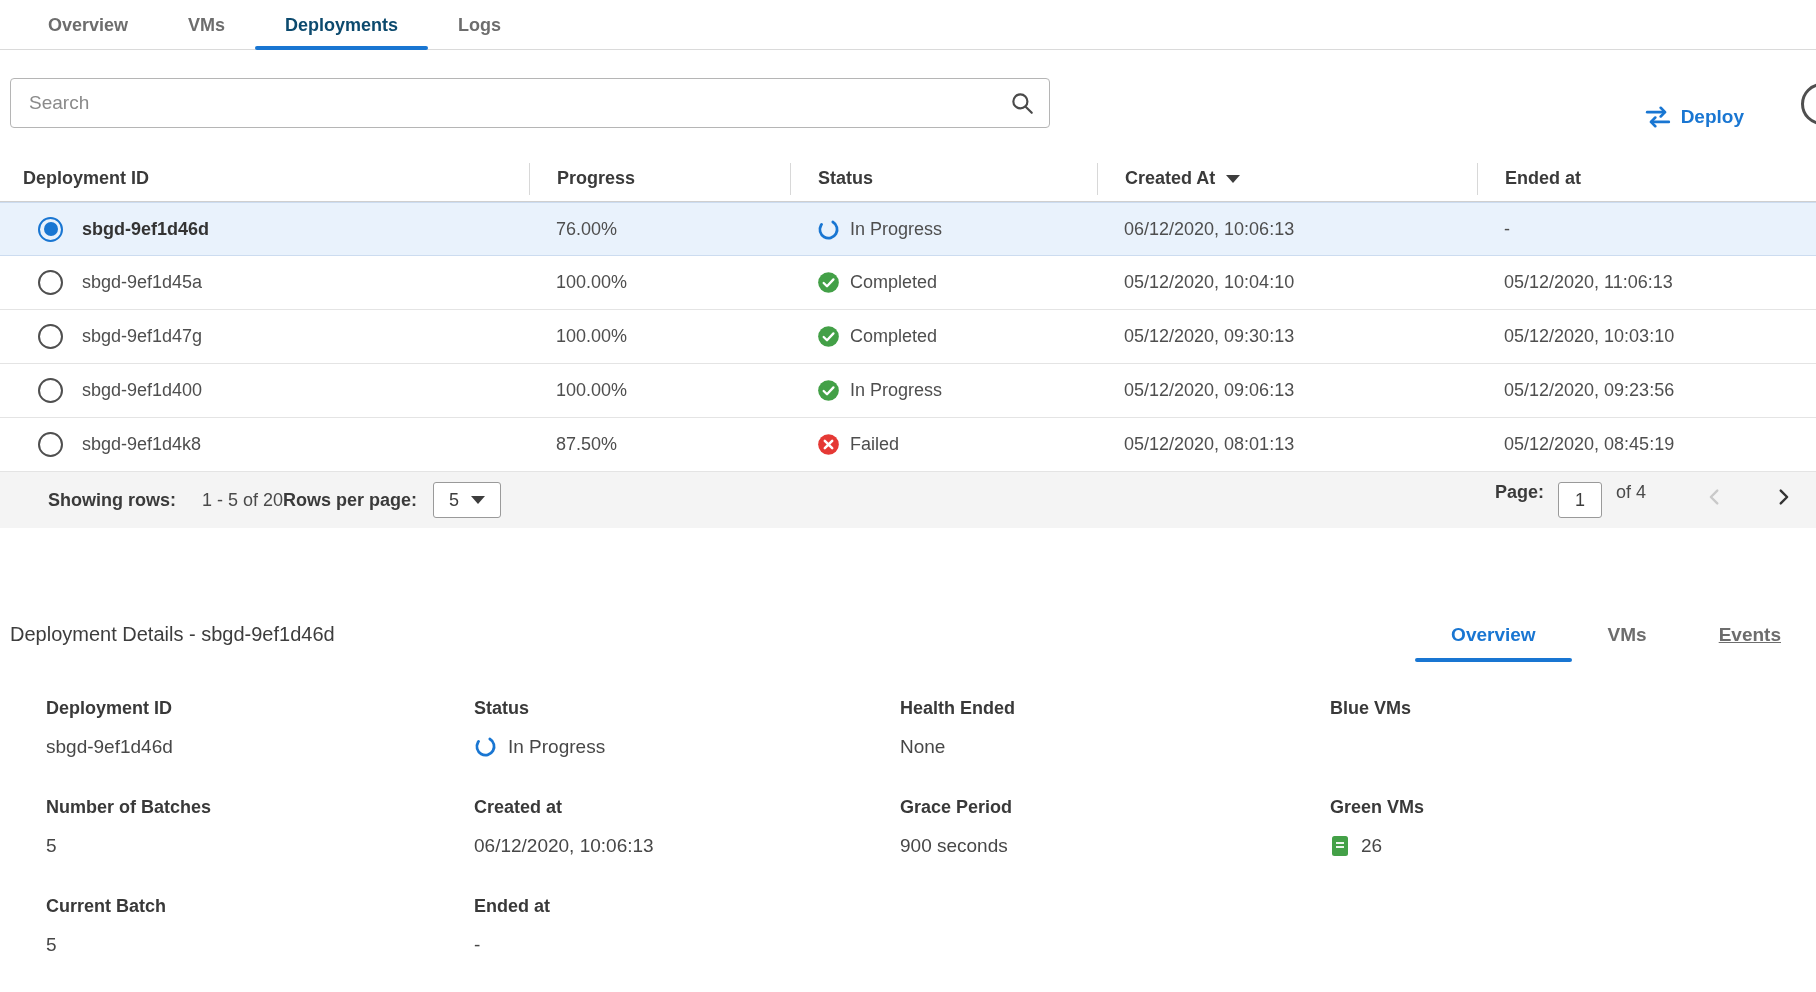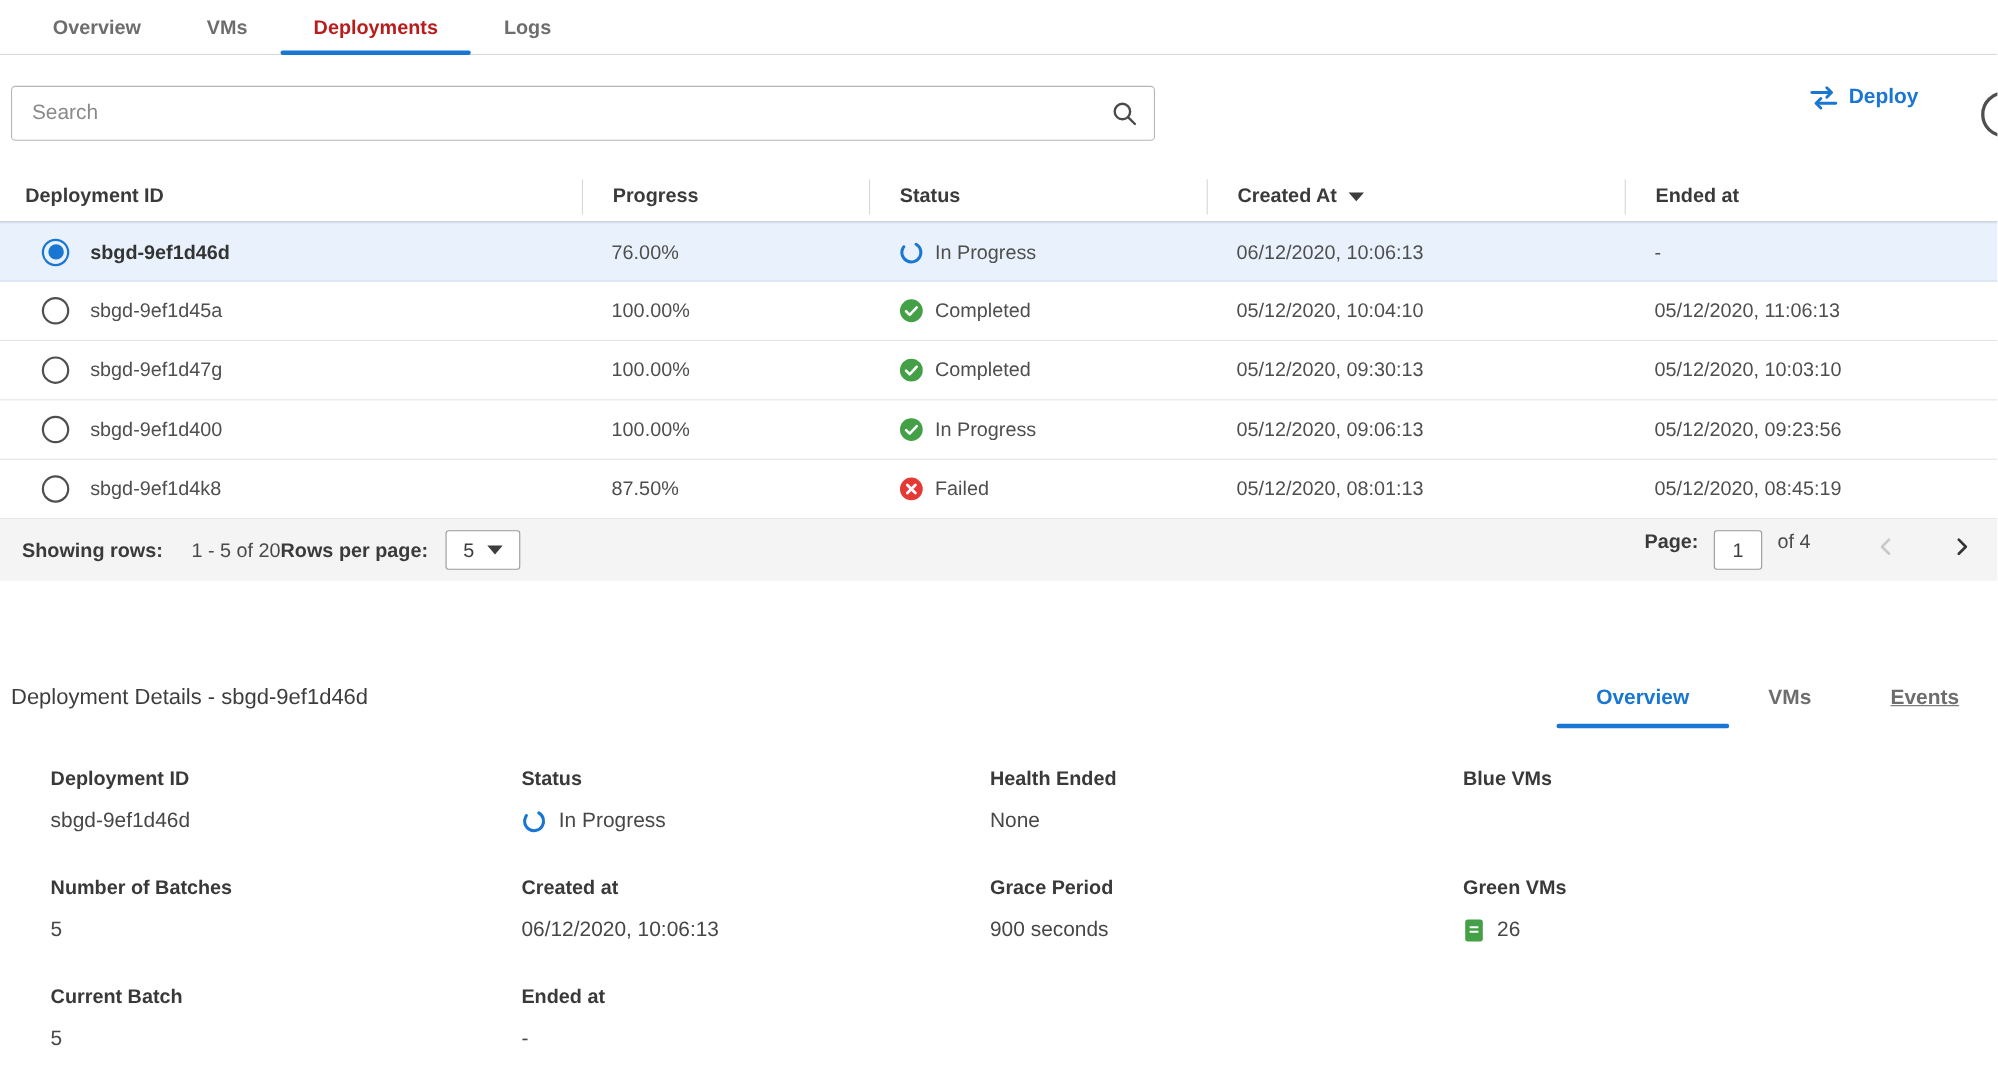--- a/index.html
+++ b/index.html
@@ -2,25 +2,25 @@
 <html><head>
 <meta charset="utf-8">
 <style>
   * { box-sizing: border-box; margin: 0; padding: 0; }
   body { background: #ffffff; font-family: "Liberation Sans", sans-serif; }
   .screen { position: relative; width: 1816px; height: 992px; background: #fff; overflow: hidden; color: #3f3f3f; }
 
   
   .tabsbar { display: flex; align-items: flex-end; height: 50px; border-bottom: 1px solid #dadada; padding-left: 18px; }
   .ptab { padding: 13px 30px; font-size: 18px; font-weight: 700; color: #6d6d6d; cursor: pointer; position: relative; }
-  .ptab.active { color: #b91c1c; }
+  .ptab.active { color: #0c4a6e; }
   .ptab.active::after { content: ''; position: absolute; left: 0; right: 0; bottom: -1px; height: 4px; background: #1976d2; border-radius: 2px; }
 
   
-  .toolbar { display: flex; align-items: flex-start; margin: 28px 10px 0 10px; }
+  .toolbar { display: flex; align-items: flex-end; margin: 28px 10px 0 10px; }
   .searchbox { display: flex; align-items: center; width: 1040px; height: 50px; border: 1px solid #b5b5b5; border-radius: 4px; background: #fff; }
   .searchbox input { flex: 1; border: none; outline: none; font-size: 19px; padding: 0 18px; color: #444; background: transparent; font-family: "Liberation Sans", sans-serif; }
   .searchbox input::placeholder { color: #8a8a8a; }
   .search-icon { margin-right: 14px; display: flex; }
   .deploy { display: flex; align-items: center; gap: 10px; margin-left: auto; margin-right: 62px; color: #1976d2; font-weight: 700; font-size: 19px; cursor: pointer; }
   .refresh-partial { position: absolute; left: 1801px; top: 83px; width: 42px; height: 42px; border: 3px solid #4f4f4f; border-radius: 50%; }
 
   
   .table { margin-top: 28px; }
   .thead, .trow { display: grid; grid-template-columns: 529px 261px 307px 380px 1fr; align-items: center; }
@@ -36,21 +36,21 @@
   .cell { padding-left: 27px; display: flex; align-items: center; gap: 10px; }
   .c-id { padding-left: 38px; gap: 19px; }
 
   .radio { width: 25px; height: 25px; border: 2.5px solid #4f4f4f; border-radius: 50%; flex: none; cursor: pointer; }
   .radio.checked { border-color: #1976d2; position: relative; }
   .radio.checked::after { content: ''; position: absolute; inset: 3.5px; background: #1976d2; border-radius: 50%; }
 
   .sicon { display: flex; flex: none; }
 
   
-  .tfoot { display: flex; align-items: center; height: 56px; background: #f4f4f4; font-size: 18px; padding: 0 18px 0 20px; color: #4a4a4a; }
+  .tfoot { display: flex; align-items: center; height: 56px; background: #f4f4f4; font-size: 18px; padding: 0 18px 0 48px; color: #4a4a4a; }
   .bold { font-weight: 700; color: #3a3a3a; }
   .showing-value { margin-left: 26px; }
   .rpp-label { }
   .rpp-select { margin-left: 16px; width: 68px; height: 36px; background: #fff; border: 1px solid #9a9a9a; border-radius: 3px; display: flex; align-items: center; justify-content: center; gap: 12px; cursor: pointer; color: #3d3d3d; }
   .page-group { margin-left: auto; display: flex; align-items: flex-start; gap: 14px; }
   .page-input { width: 44px; height: 36px; border: 1px solid #9a9a9a; border-radius: 3px; text-align: center; font-size: 18px; color: #3d3d3d; background: #fff; font-family: "Liberation Sans", sans-serif; outline: none; }
   .chev { display: flex; align-items: center; justify-content: center; width: 30px; height: 30px; cursor: pointer; }
   .chev.left { margin-left: 40px; }
   .chev.right { margin-left: 24px; }
 

